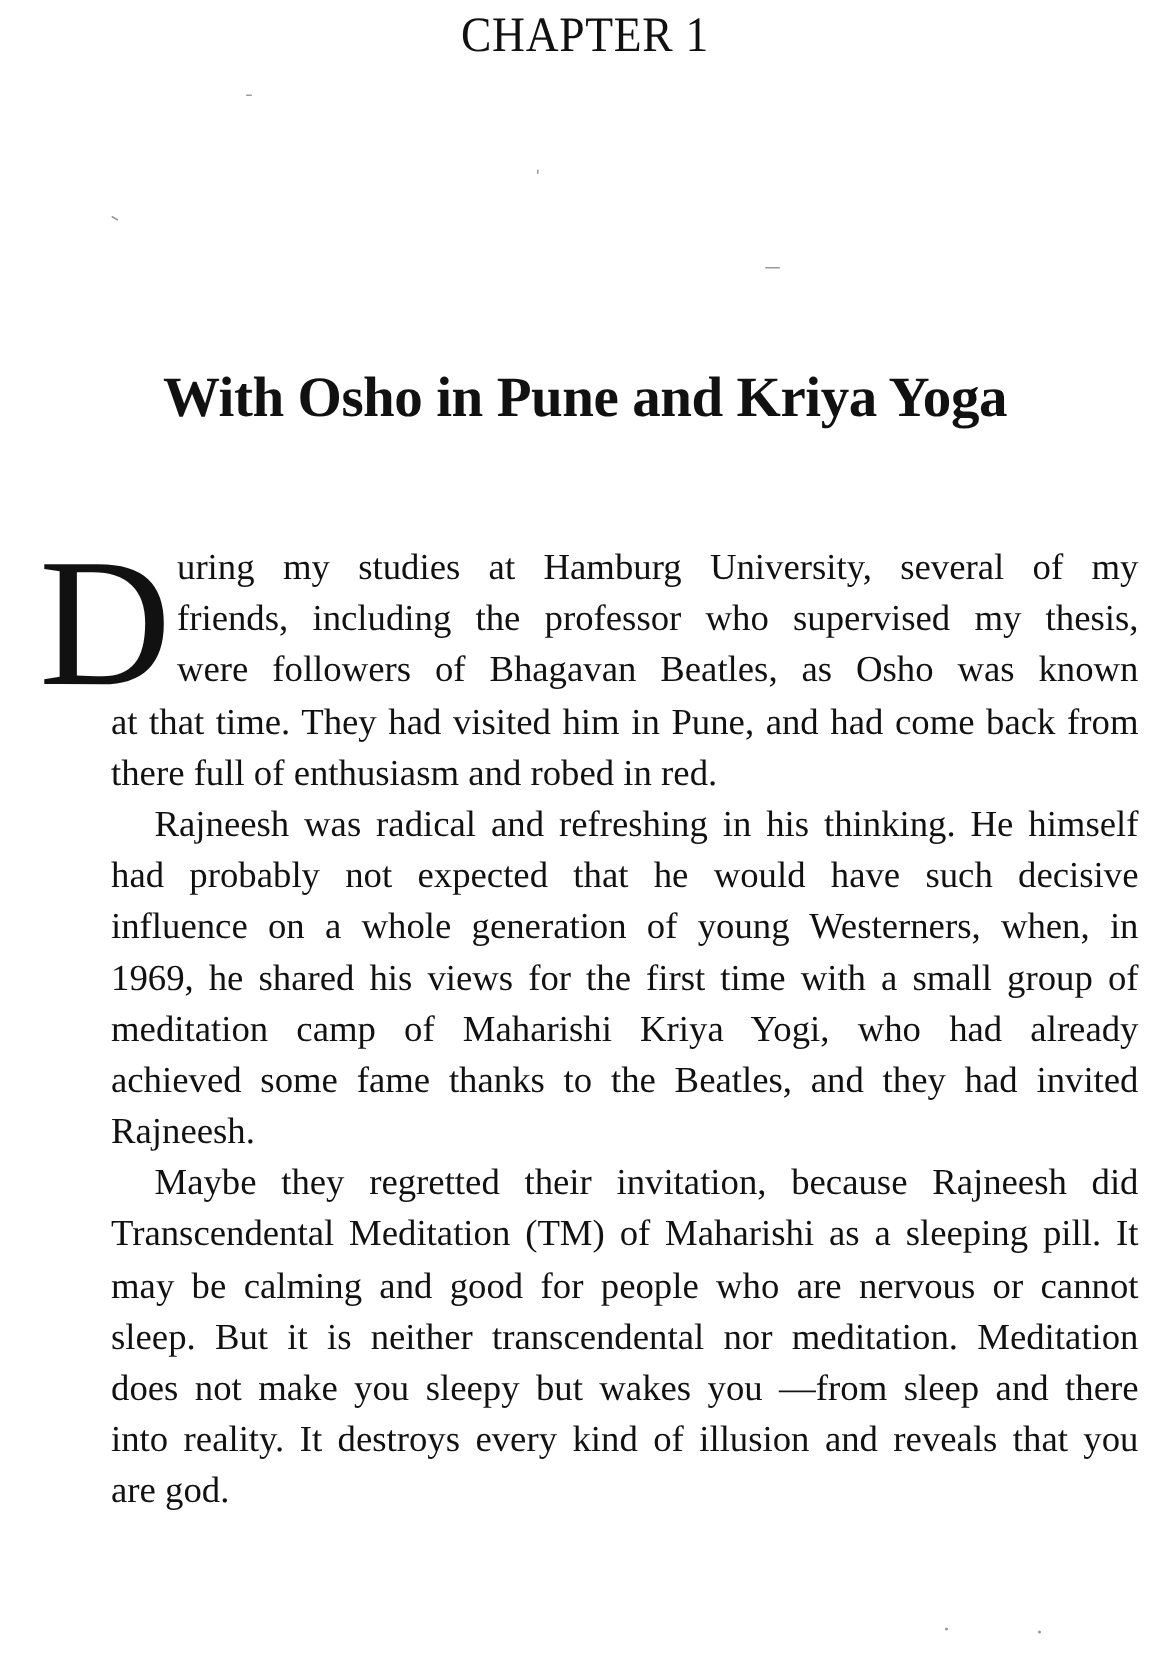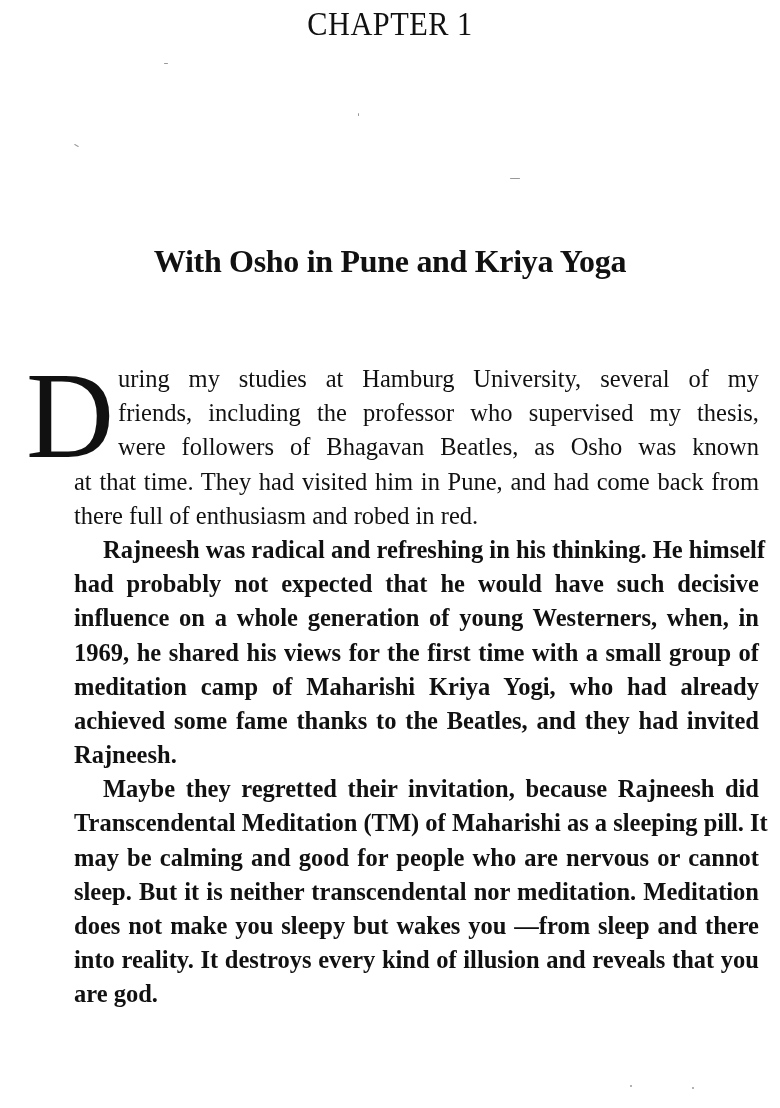--- a/index.html
+++ b/index.html
@@ -25,21 +25,21 @@
       letter-spacing: 0.5px;
       font-weight: normal;
       transform: scaleX(0.92);
     }
     .chapter-title {
       position: absolute;
       top: 243px;
       left: 0;
       width: 780px;
       text-align: center;
-      font-size: 32px;
+      font-size: 38px;
       font-weight: bold;
       letter-spacing: -0.3px;
     }
     .body-text {
       position: absolute;
       top: 362px;
       left: 26px;
       width: 733px;
       font-size: 24.5px;
       line-height: 34.2px;
@@ -69,21 +69,20 @@
       font-size: 122px;
       line-height: 100px;
       font-weight: normal;
     }
     .para {
       position: relative;
       margin-bottom: 0;
     }
     .para + .para {
       margin-top: 0;
-      font-weight: bold;
     }
     .speck {
       position: absolute;
       background: #999;
       border-radius: 1px;
     }
   </style>
 </head>
 <body>
 

